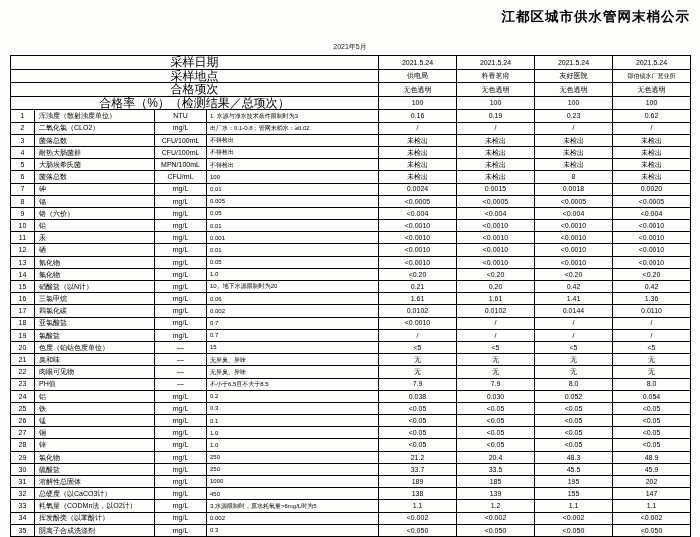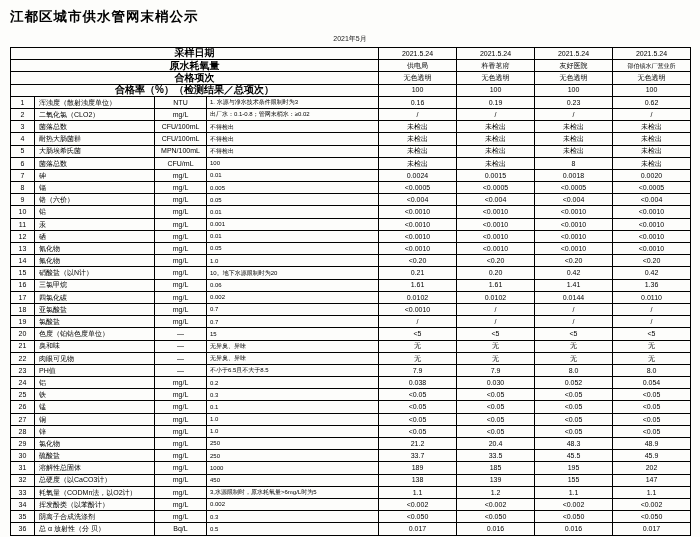--- a/index.html
+++ b/index.html
@@ -10,25 +10,25 @@
     color:#000;
     overflow:hidden;
   }
   .page{
     position:relative;
     width:700px;height:537px;
     box-sizing:border-box;
     padding:4px 10px 0 10px;
   }
   .title{
-    text-align:left;
+    text-align:right;
     font-size:13.5px;
     font-weight:bold;
     letter-spacing:1px;
-    margin:4px 0 8px 0;
+    margin:4px 0 16px 0;
     font-family:"Liberation Serif","DejaVu Serif",serif;
   }
   .subtitle{
     text-align:center;
     font-size:7px;
     margin:1px 0 3px 0;
     color:#222;
   }
   table{
     border-collapse:collapse;
@@ -39,21 +39,21 @@
   td,th{
     border:1px solid #000;
     padding:0;
     text-align:center;
     vertical-align:middle;
     height:11.2px;
     line-height:1.05;
     overflow:hidden;
     white-space:nowrap;
   }
-  .hdr-cell{font-weight:bold;font-size:10px;}
+  .hdr-cell{font-weight:normal;font-size:12px;}
   .small{font-size:6px;}
   .name{text-align:left;padding-left:4px;font-size:7px;}
   .std{text-align:left;padding-left:3px;font-size:6px;}
   .idx{font-size:7px;}
   .res{font-size:7px;}
   .tallrow td{height:13px;}
 </style>
 </head>
 <body>
 
@@ -76,21 +76,21 @@
 
       <tr>
         <td colspan="4" class="hdr-cell">采样日期</td>
         <td>2021.5.24</td>
         <td>2021.5.24</td>
         <td>2021.5.24</td>
         <td>2021.5.24</td>
       </tr>
 
       <tr>
-        <td colspan="4" class="hdr-cell">原水耗氧量</td>
+        <td colspan="4" class="hdr-cell">采样地点</td>
         <td>供电局</td>
         <td>杵香茗府</td>
         <td>友好医院</td>
         <td class="small">邵伯镇水厂营业所</td>
       </tr>
 
       <tr>
         <td colspan="4" class="hdr-cell">合格项次</td>
         <td>无色透明</td>
         <td>无色透明</td>

